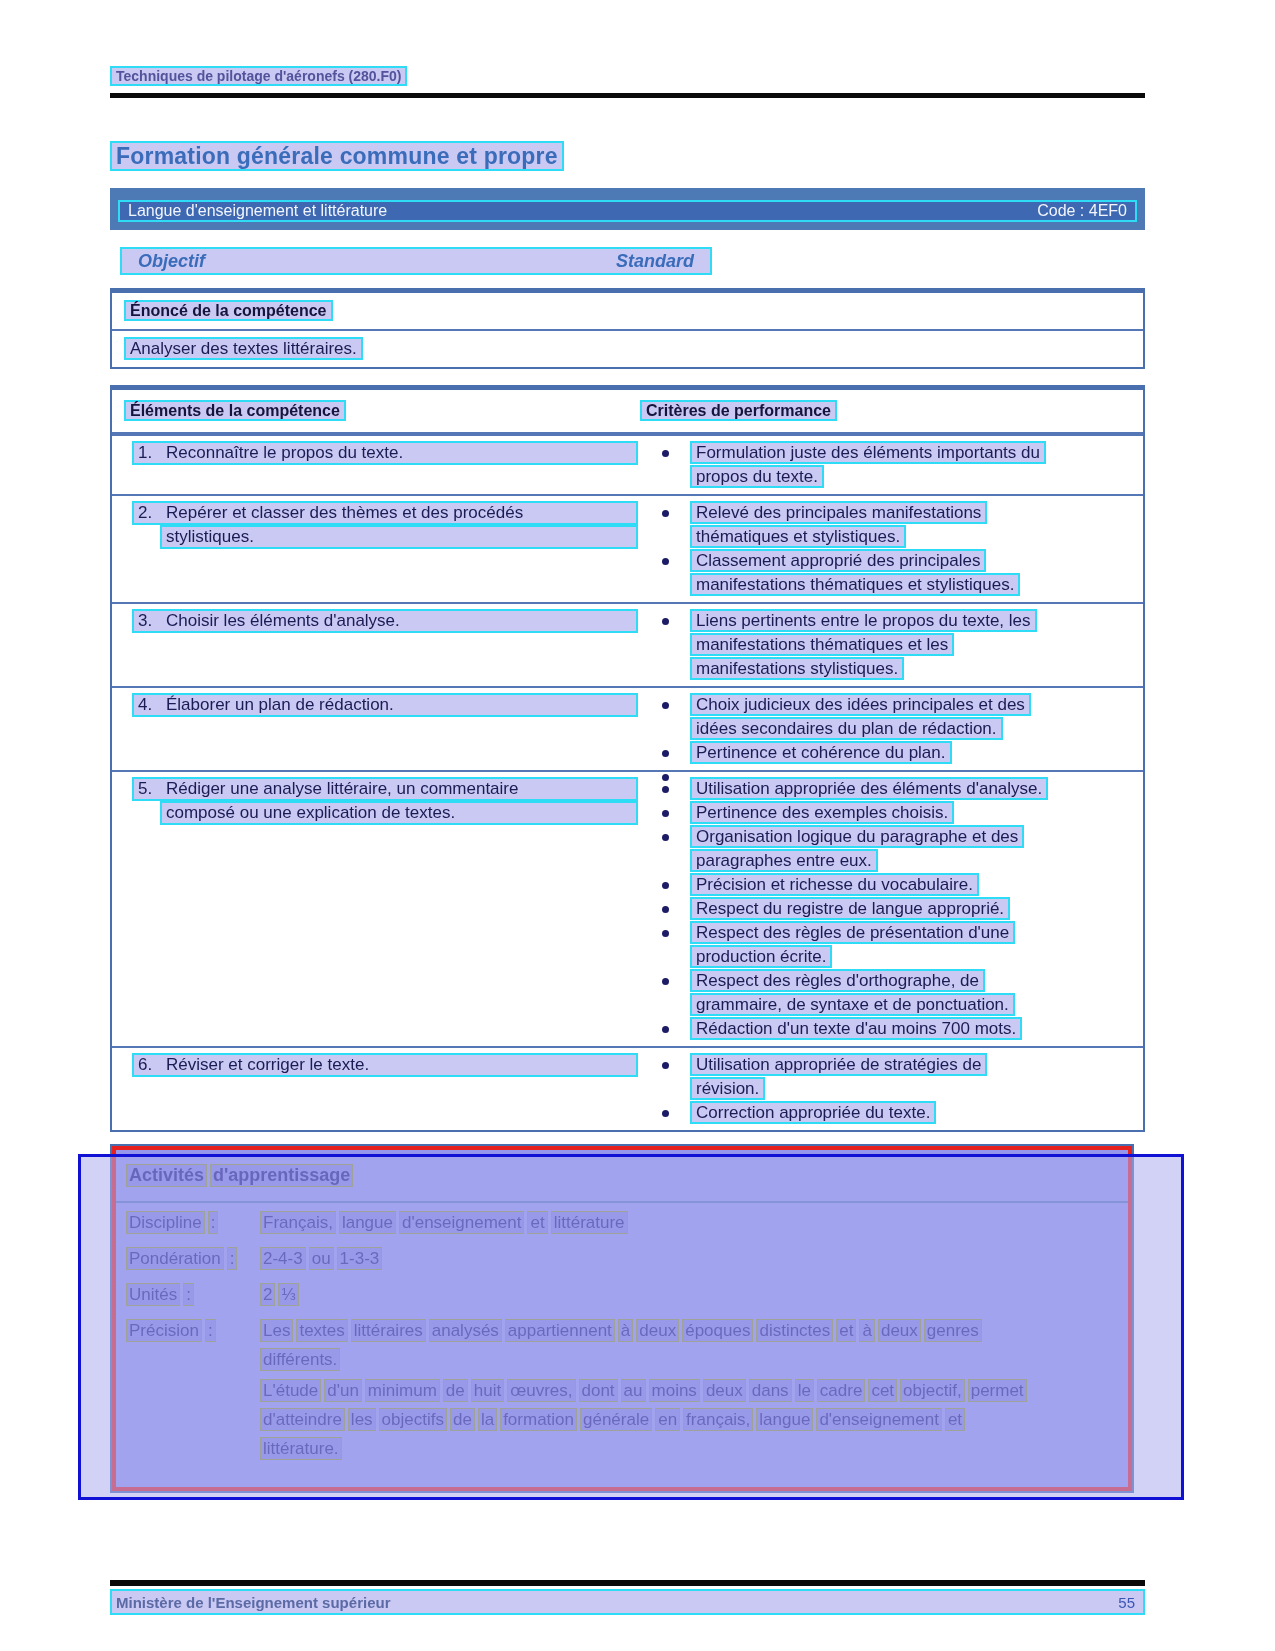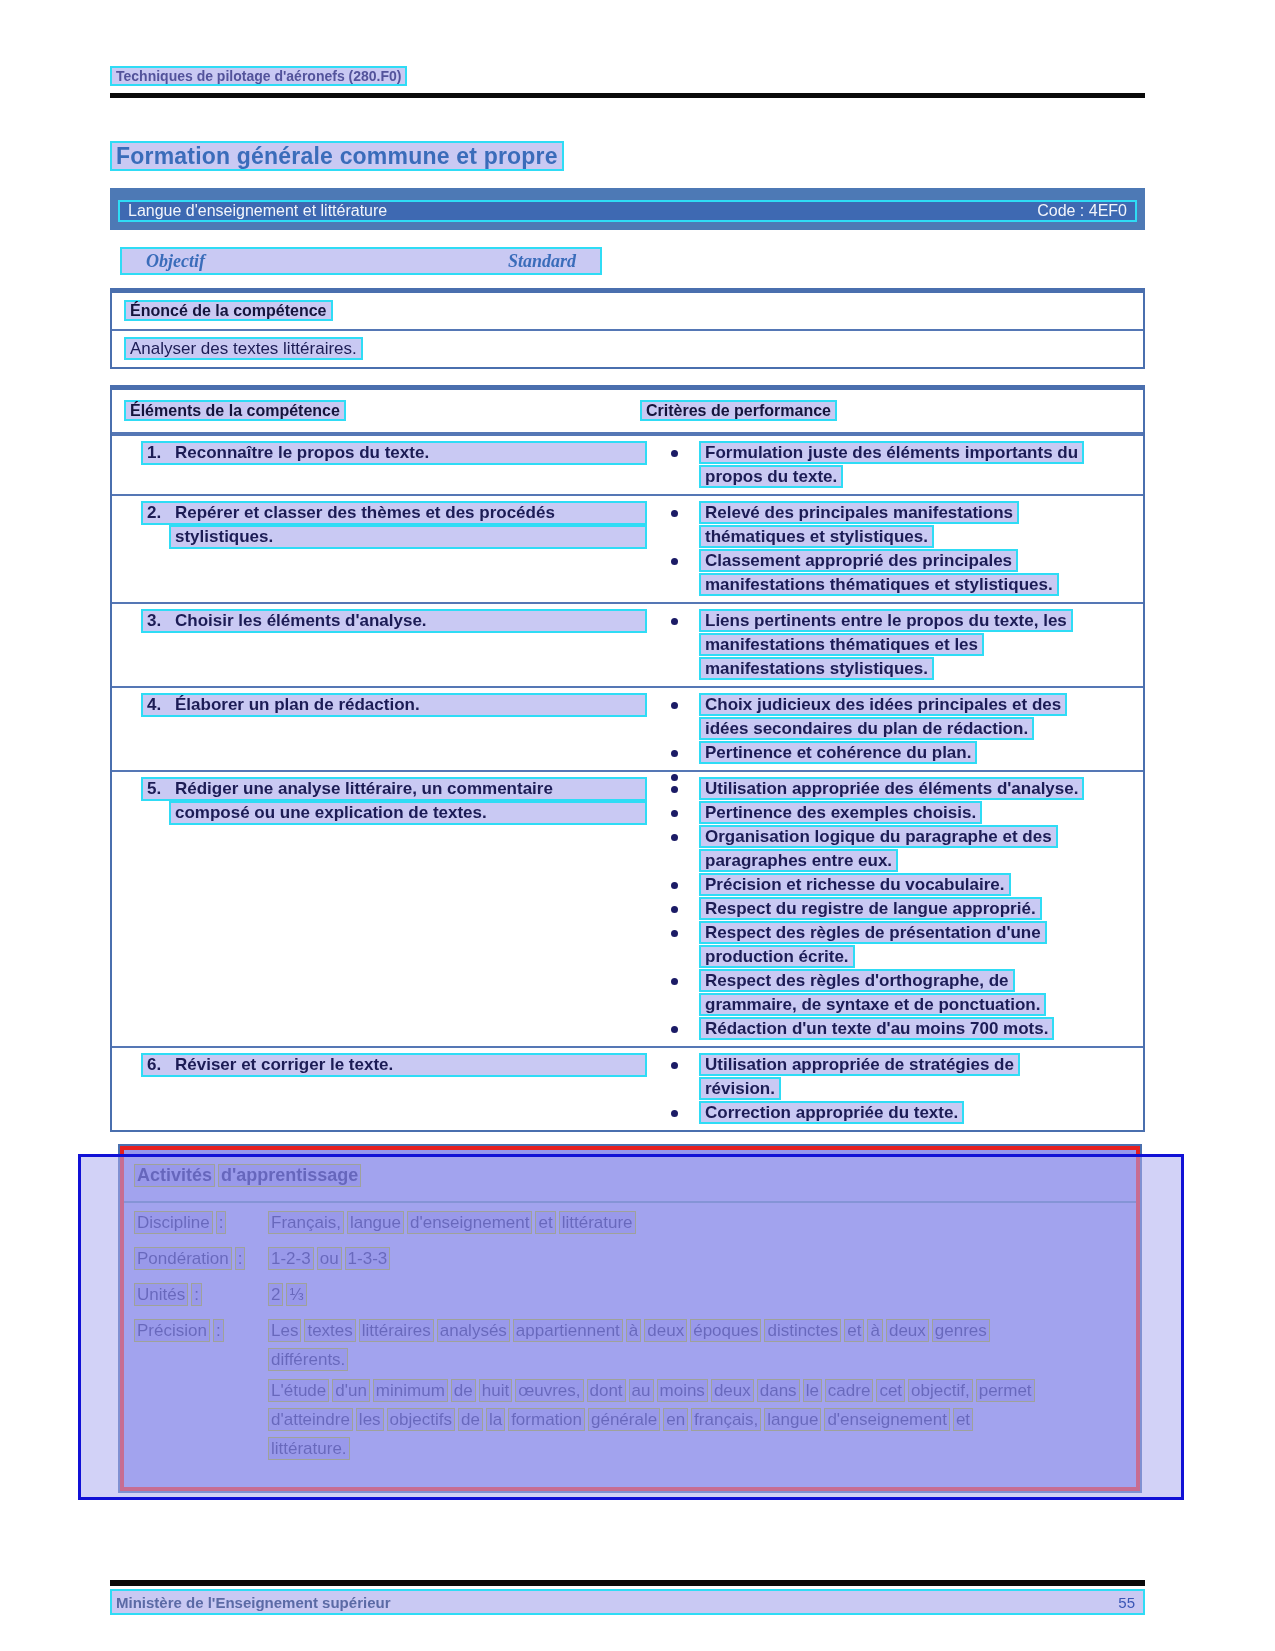--- a/index.html
+++ b/index.html
@@ -19,52 +19,52 @@
   .hrule { margin-top:7px; height:5px; background:#0a0a0a; }
 
   .page-title { margin-top:44px; }
   .page-title .hl { font-size:23px; font-weight:bold; color:#3a6cba; line-height:28px; letter-spacing:.2px; }
 
   .banner { margin-top:18px; height:42px; background:#4d79b5; padding:12px 8px 0 8px; }
   .banner-row { display:flex; justify-content:space-between; align-items:center;
     background:#3e69b2; border:2px solid #2fdcf5; height:22px; padding:0 8px;
     color:#f2f5fb; font-size:16px; }
 
-  .obj-std { margin-top:17px; margin-left:10px; width:482px; display:flex; justify-content:space-between;
-    background:#c9c9f3; border:2px solid #2fdcf5; padding:1px 24px;
-    font-size:18px; font-style:italic; font-weight:bold; color:#3a6cba; line-height:22px;font-family:Liberation Serif, serif; }
+  .obj-std { margin-top:17px; margin-left:10px; width:592px; display:flex; justify-content:space-between;
+    background:#c9c9f3; border:2px solid #2fdcf5; padding:1px 16px;
+    font-size:18px; font-style:italic; font-weight:bold; color:#3a6cba; line-height:22px; }
 
   .tbl { border:2px solid #4a6fae; border-top:5px solid #4a6fae; background:#fff; }
   .enonce { margin-top:13px; }
   .enonce .row { padding:8px 12px; }
   .enonce .divider, .elements .divider { height:2px; background:#5577b5; }
   .head-text { font-size:16px; font-weight:bold; color:#14143c; line-height:20px; }
   .body-text { font-size:17px; color:#1c1c55; line-height:20px; }
 
   .elements { margin-top:16px; }
   .elements .header-row { display:flex; padding:11px 0 11px 12px; }
   .elements .header-row .col1 { width:516px; }
-  .comp-row { display:flex; padding:5px 17px;font-weight:bold; }
+  .comp-row { display:flex; padding:5px 8px; }
   .cell-left { width:528px; padding:0 10px 0 12px; }
   .el-line { display:block; background:#c9c9f3; border:2px solid #2fdcf5; color:#1c1c55;
     font-size:17px; line-height:20px; padding:0 4px; margin-bottom:0; height:24px; }
   .el-line.cont { margin-left:28px; }
   .el-line .num { display:inline-block; width:28px; }
   .cell-right { flex:1; }
   .crit-list { list-style:none; }
   .crit-list li { position:relative; padding-left:42px; margin-bottom:0; }
   .bullet-dot { position:absolute; left:14px; top:9px; width:7px; height:7px; border-radius:50%; background:#1b1b66; }
   .crit-text { font-size:17px; line-height:24px; }
 
   
   .overlay { position:absolute; left:78px; top:1154px; width:1106px; height:346px;
     background:rgba(173,173,240,0.55); border:3px solid #1111d6; pointer-events:none; z-index:40; }
 
   
-  .act-outer { margin-top:12px; margin-left:8px; width:1024px; border:2px solid #4a6fae; }
+  .act-outer { margin-top:12px; width:1024px; border:2px solid #4a6fae; }
   .act-inner { border:4px solid #e61f1f; background:#9697ec; padding:8px 0 14px 0; }
   .act-title { padding:6px 10px 8px 10px; }
   .act-title .wbox { font-weight:bold; font-size:18px; color:#10107c; }
   .act-div { height:2px; background:#5577b5; margin-bottom:8px; }
   .act-row { display:flex; padding:0 10px; margin-bottom:7px; }
   .act-label { width:134px; flex:none; }
   .act-value { flex:1; }
   .wline { margin-bottom:6px; line-height:23px; }
   .wbox { display:inline-block; background:#8081e2; border:1px solid #8f9430; color:#16167d;
     font-size:17px; line-height:21px; padding:0 2px; margin-right:3px; }
@@ -247,21 +247,21 @@
     <div class="act-value">
                 <div class="wline"><span class="wbox">Français,</span><span class="wbox">langue</span><span class="wbox">d'enseignement</span><span class="wbox">et</span><span class="wbox">littérature</span></div>
               </div>
   </div>
 
   <div class="act-row">
     <div class="act-label">
                 <div class="wline"><span class="wbox">Pondération</span><span class="wbox">:</span></div>
               </div>
     <div class="act-value">
-                <div class="wline"><span class="wbox">1-2-3</span><span class="wbox">ou</span><span class="wbox">1-3-3</span></div>
+                <div class="wline"><span class="wbox">2-4-3</span><span class="wbox">ou</span><span class="wbox">1-3-3</span></div>
               </div>
   </div>
 
   <div class="act-row">
     <div class="act-label">
                 <div class="wline"><span class="wbox">Unités</span><span class="wbox">:</span></div>
               </div>
     <div class="act-value">
                 <div class="wline"><span class="wbox">2</span><span class="wbox">⅓</span></div>
               </div>

